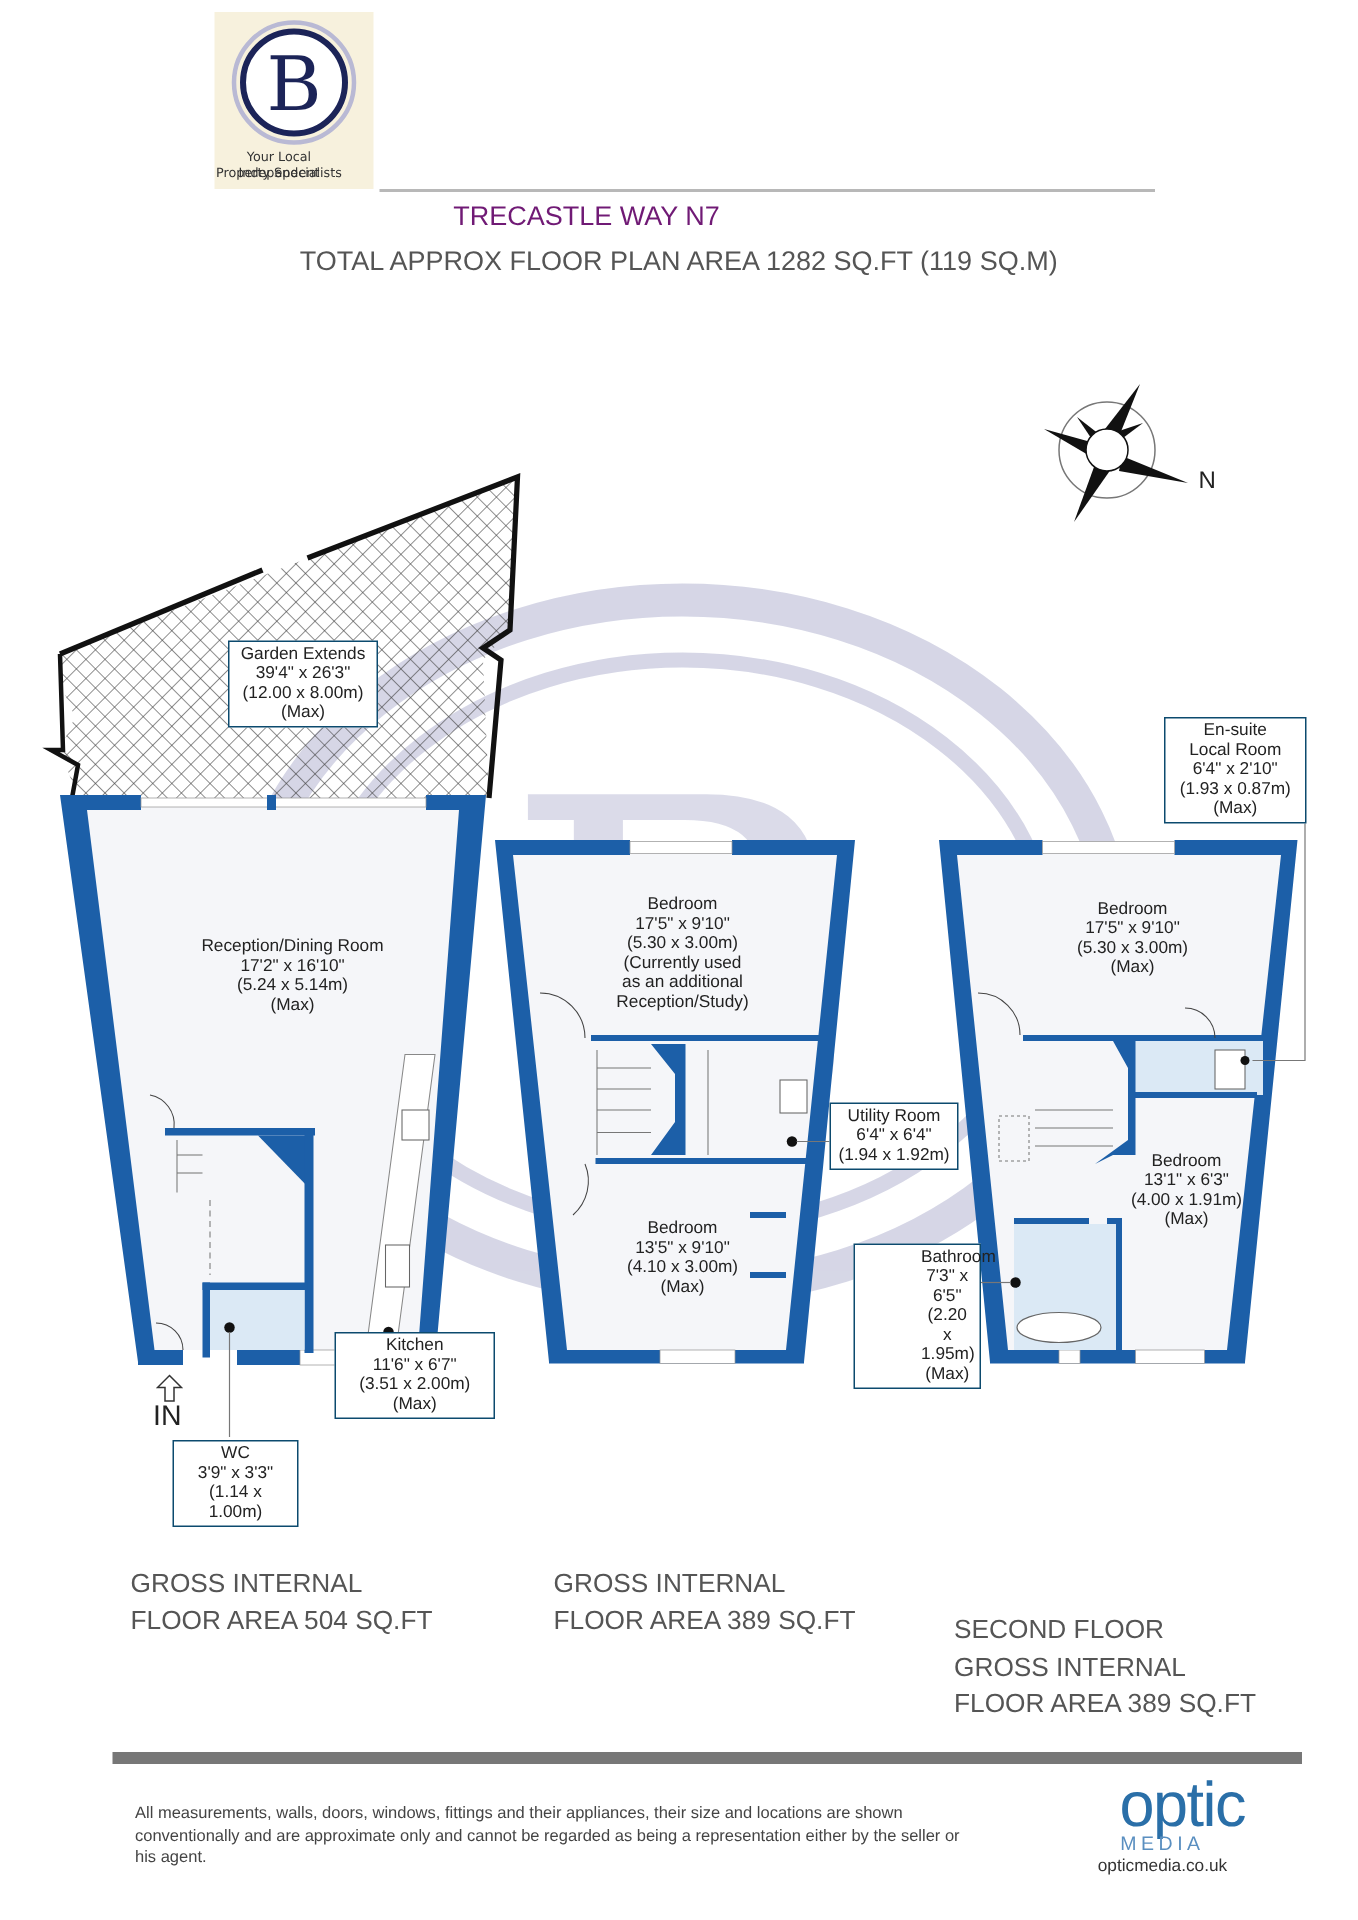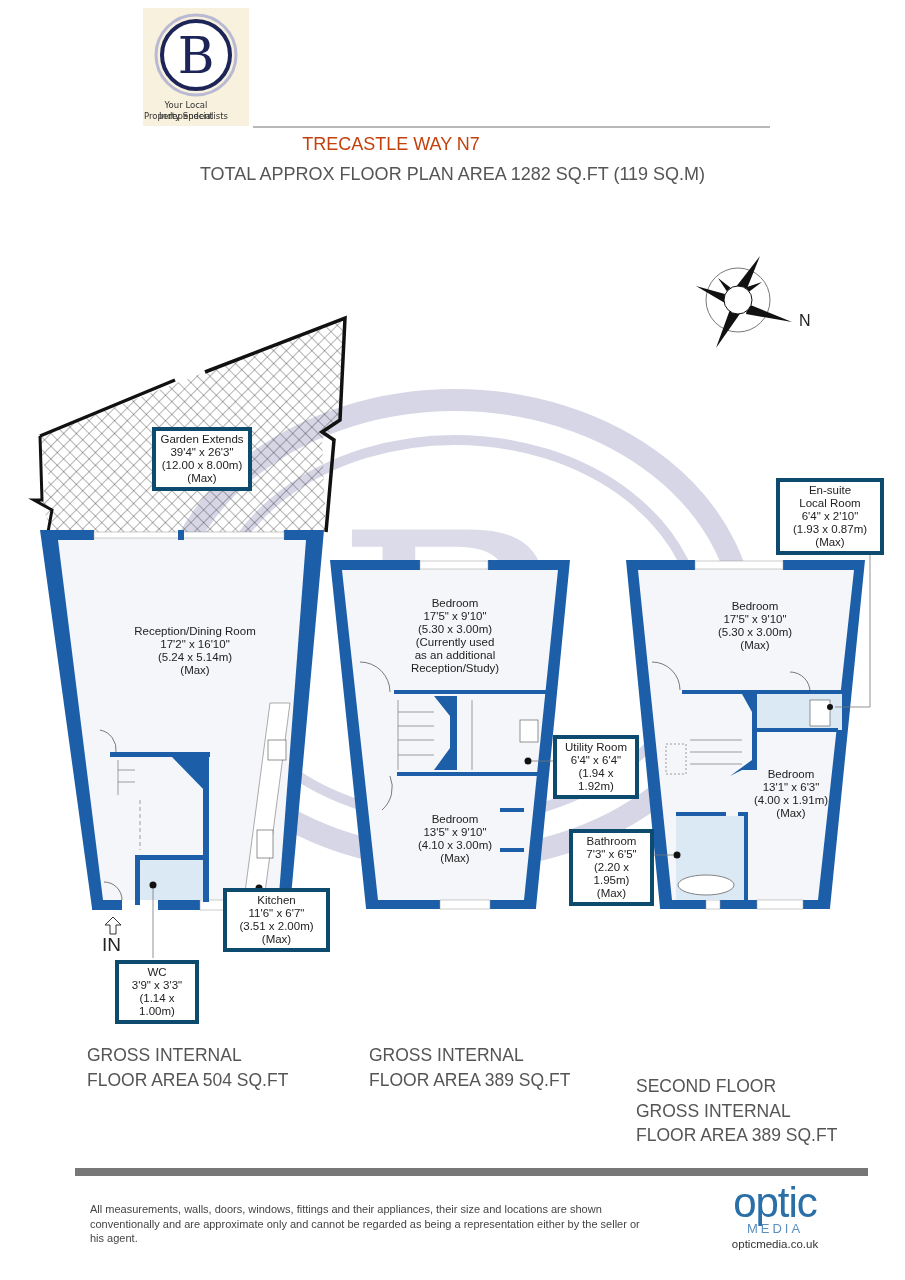--- a/index.html
+++ b/index.html
@@ -1,29 +1,29 @@
 <!DOCTYPE html>
 <html><head>
 <meta charset="utf-8">
 <style>
   html, body { margin:0; padding:0; background:#ffffff; }
   body { width:905px; height:1280px; position:relative; overflow:hidden; font-family:"Liberation Sans", sans-serif; }
   .abs { position:absolute; }
   .logo { left:143px; top:8px; width:106px; height:118px; background:#f7f1dd; }
   .logo-tag { left:0; width:86px; text-align:center; font-family:"DejaVu Sans", sans-serif; font-size:8.5px; color:#333; line-height:11px; }
   .rule-top { left:253px; top:126px; width:517px; height:2px; background:#b8b8b8; }
-  .title { left:0; width:782px; text-align:center; font-size:18px; color:#c2410c; top:134px; }
+  .title { left:0; width:782px; text-align:center; font-size:18px; color:#701a75; top:134px; }
   .subtitle { left:0; width:905px; text-align:center; font-size:18px; color:#555; top:164px; }
-  .label-box { position:absolute; background:#fff; border:4px solid #0c4a6e; text-align:center; font-size:11.5px; line-height:13px; color:#222; padding:2px 4px; box-sizing:border-box; }
+  .label-box { position:absolute; background:#fff; border:1px solid #0c4a6e; text-align:center; font-size:11.5px; line-height:13px; color:#222; padding:2px 4px; box-sizing:border-box; }
   .room-label { position:absolute; text-align:center; font-size:11.5px; line-height:13px; color:#222; }
   .floor-cap { position:absolute; font-size:17.5px; line-height:24.5px; color:#555; }
   .footer-bar { left:75px; top:1168px; width:793px; height:8px; background:#777; }
   .disclaimer { left:90px; top:1202px; width:560px; font-size:11px; line-height:14.5px; color:#444; }
   .optic { left:720px; top:1185px; width:110px; text-align:center; }
-  .optic-word { font-size:42px; line-height:36px; color:#2a6fa8; letter-spacing:-1px; }
+  .optic-word { font-size:42px; line-height:36px; color:#2a6fa8; letter-spacing:-1px;text-align:right; }
   .optic-media { font-size:13px; color:#5a8fc0; letter-spacing:3px; margin-top:0px; }
   .optic-url { font-size:11.5px; color:#333; margin-top:2px; }
   .in-label { left:102px; top:934px; font-size:19px; color:#222; }
   .compass-n { left:799px; top:312px; font-size:16px; color:#222; }
 </style>
 </head>
 <body>
 
 <svg class="abs" style="left:0;top:0" width="905" height="1280">
   <g fill="none" stroke="#cfd0e2" opacity="0.85">
@@ -210,40 +210,40 @@
   <div>6'4" x 6'4"</div>
   <div>(1.94 x 1.92m)</div>
 </div>
 <div class="room-label" style="left:400px;top:813px;width:110px;">
   <div>Bedroom</div>
   <div>13'5" x 9'10"</div>
   <div>(4.10 x 3.00m)</div>
   <div>(Max)</div>
 </div>
 
-<div class="label-box" style="left:776px;top:478px;width:108px;">
+<div class="label-box" style="left:776px;top:478px;width:95px;">
   <div>En-suite</div>
   <div>Local Room</div>
   <div>6'4" x 2'10"</div>
   <div>(1.93 x 0.87m)</div>
   <div>(Max)</div>
 </div>
 <div class="room-label" style="left:700px;top:600px;width:110px;">
   <div>Bedroom</div>
   <div>17'5" x 9'10"</div>
   <div>(5.30 x 3.00m)</div>
   <div>(Max)</div>
 </div>
 <div class="room-label" style="left:746px;top:768px;width:90px;">
   <div>Bedroom</div>
   <div>13'1" x 6'3"</div>
   <div>(4.00 x 1.91m)</div>
   <div>(Max)</div>
 </div>
-<div class="label-box" style="left:569px;top:829px;width:85px;">
+<div class="label-box" style="left:569px;top:829px;width:85px;padding-left:44px;">
   <div>Bathroom</div>
   <div>7'3" x 6'5"</div>
   <div>(2.20 x 1.95m)</div>
   <div>(Max)</div>
 </div>
 
 <div class="floor-cap" style="left:87px;top:1043px;">
   <div>GROSS INTERNAL</div>
   <div>FLOOR AREA 504 SQ.FT</div>
 </div>

